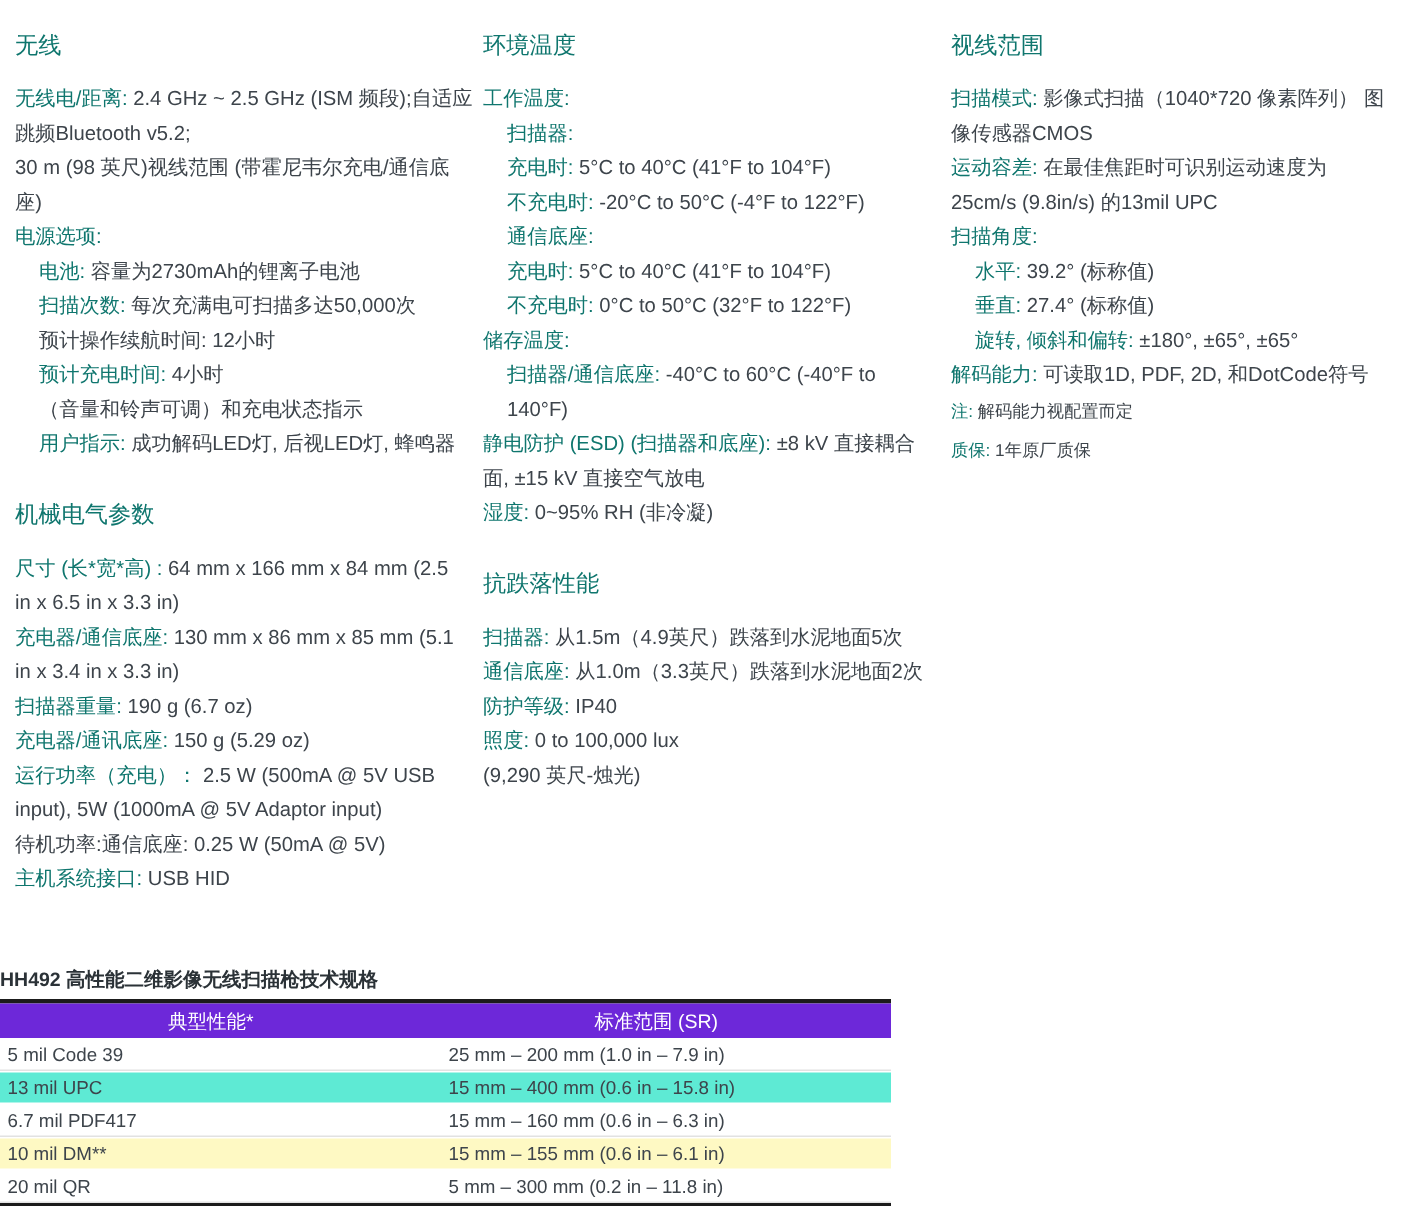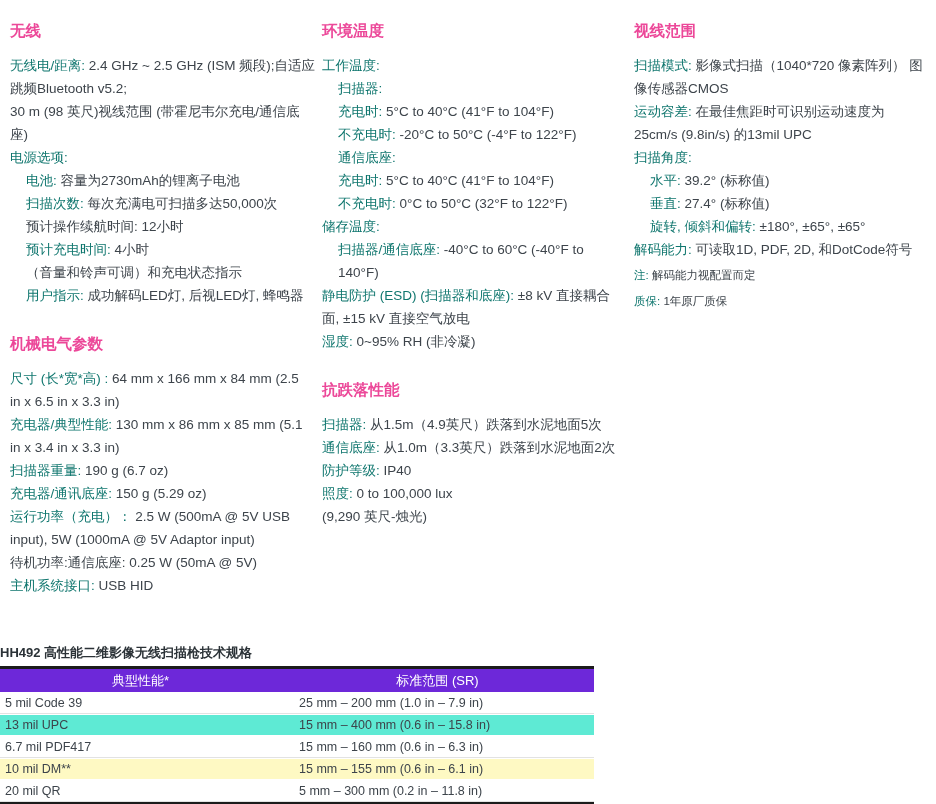--- a/index.html
+++ b/index.html
@@ -12,22 +12,22 @@
   .spec-columns {
     position: absolute;
     left: 10px; top: 20px;
     width: 920px;
     display: flex;
     gap: 17px;
   }
   .col { width: 295px; flex: 0 0 295px; }
   .sec-heading {
     font-size: 15.5px;
-    font-weight: bold;
-    color: #ec4899;
+    font-weight: normal;
+    color: #0f766e;
     line-height: 22px;
     margin-bottom: 12px;
   }
   .sec + .sec .sec-heading { margin-top: 26px; }
   .sec { margin-bottom: 0; }
   .line {
     font-size: 13.5px;
     line-height: 23px;
     white-space: nowrap;
   }
@@ -75,21 +75,21 @@
         <div class="line ind"><span class="b">扫描次数:</span><span> 每次充满电可扫描多达50,000次</span></div>
         <div class="line ind"><span>预计操作续航时间: 12小时</span></div>
         <div class="line ind"><span class="b">预计充电时间:</span><span> 4小时</span></div>
         <div class="line ind"><span>（音量和铃声可调）和充电状态指示</span></div>
         <div class="line ind"><span class="b">用户指示:</span><span> 成功解码LED灯, 后视LED灯, 蜂鸣器</span></div>
       </div>
       <div class="sec">
         <div class="sec-heading">机械电气参数</div>
         <div class="line"><span class="b">尺寸 (长*宽*高) :</span><span> 64 mm x 166 mm x 84 mm (2.5</span></div>
         <div class="line"><span>in x 6.5 in x 3.3 in)</span></div>
-        <div class="line"><span class="b">充电器/典型性能:</span><span> 130 mm x 86 mm x 85 mm (5.1</span></div>
+        <div class="line"><span class="b">充电器/通信底座:</span><span> 130 mm x 86 mm x 85 mm (5.1</span></div>
         <div class="line"><span>in x 3.4 in x 3.3 in)</span></div>
         <div class="line"><span class="b">扫描器重量:</span><span> 190 g (6.7 oz)</span></div>
         <div class="line"><span class="b">充电器/通讯底座:</span><span> 150 g (5.29 oz)</span></div>
         <div class="line"><span class="b">运行功率（充电）：</span><span>  2.5 W (500mA @ 5V USB</span></div>
         <div class="line"><span>input), 5W (1000mA @ 5V Adaptor input)</span></div>
         <div class="line"><span>待机功率:通信底座: 0.25 W (50mA @ 5V)</span></div>
         <div class="line"><span class="b">主机系统接口:</span><span> USB HID</span></div>
       </div>
     </div>
     <div class="col">

